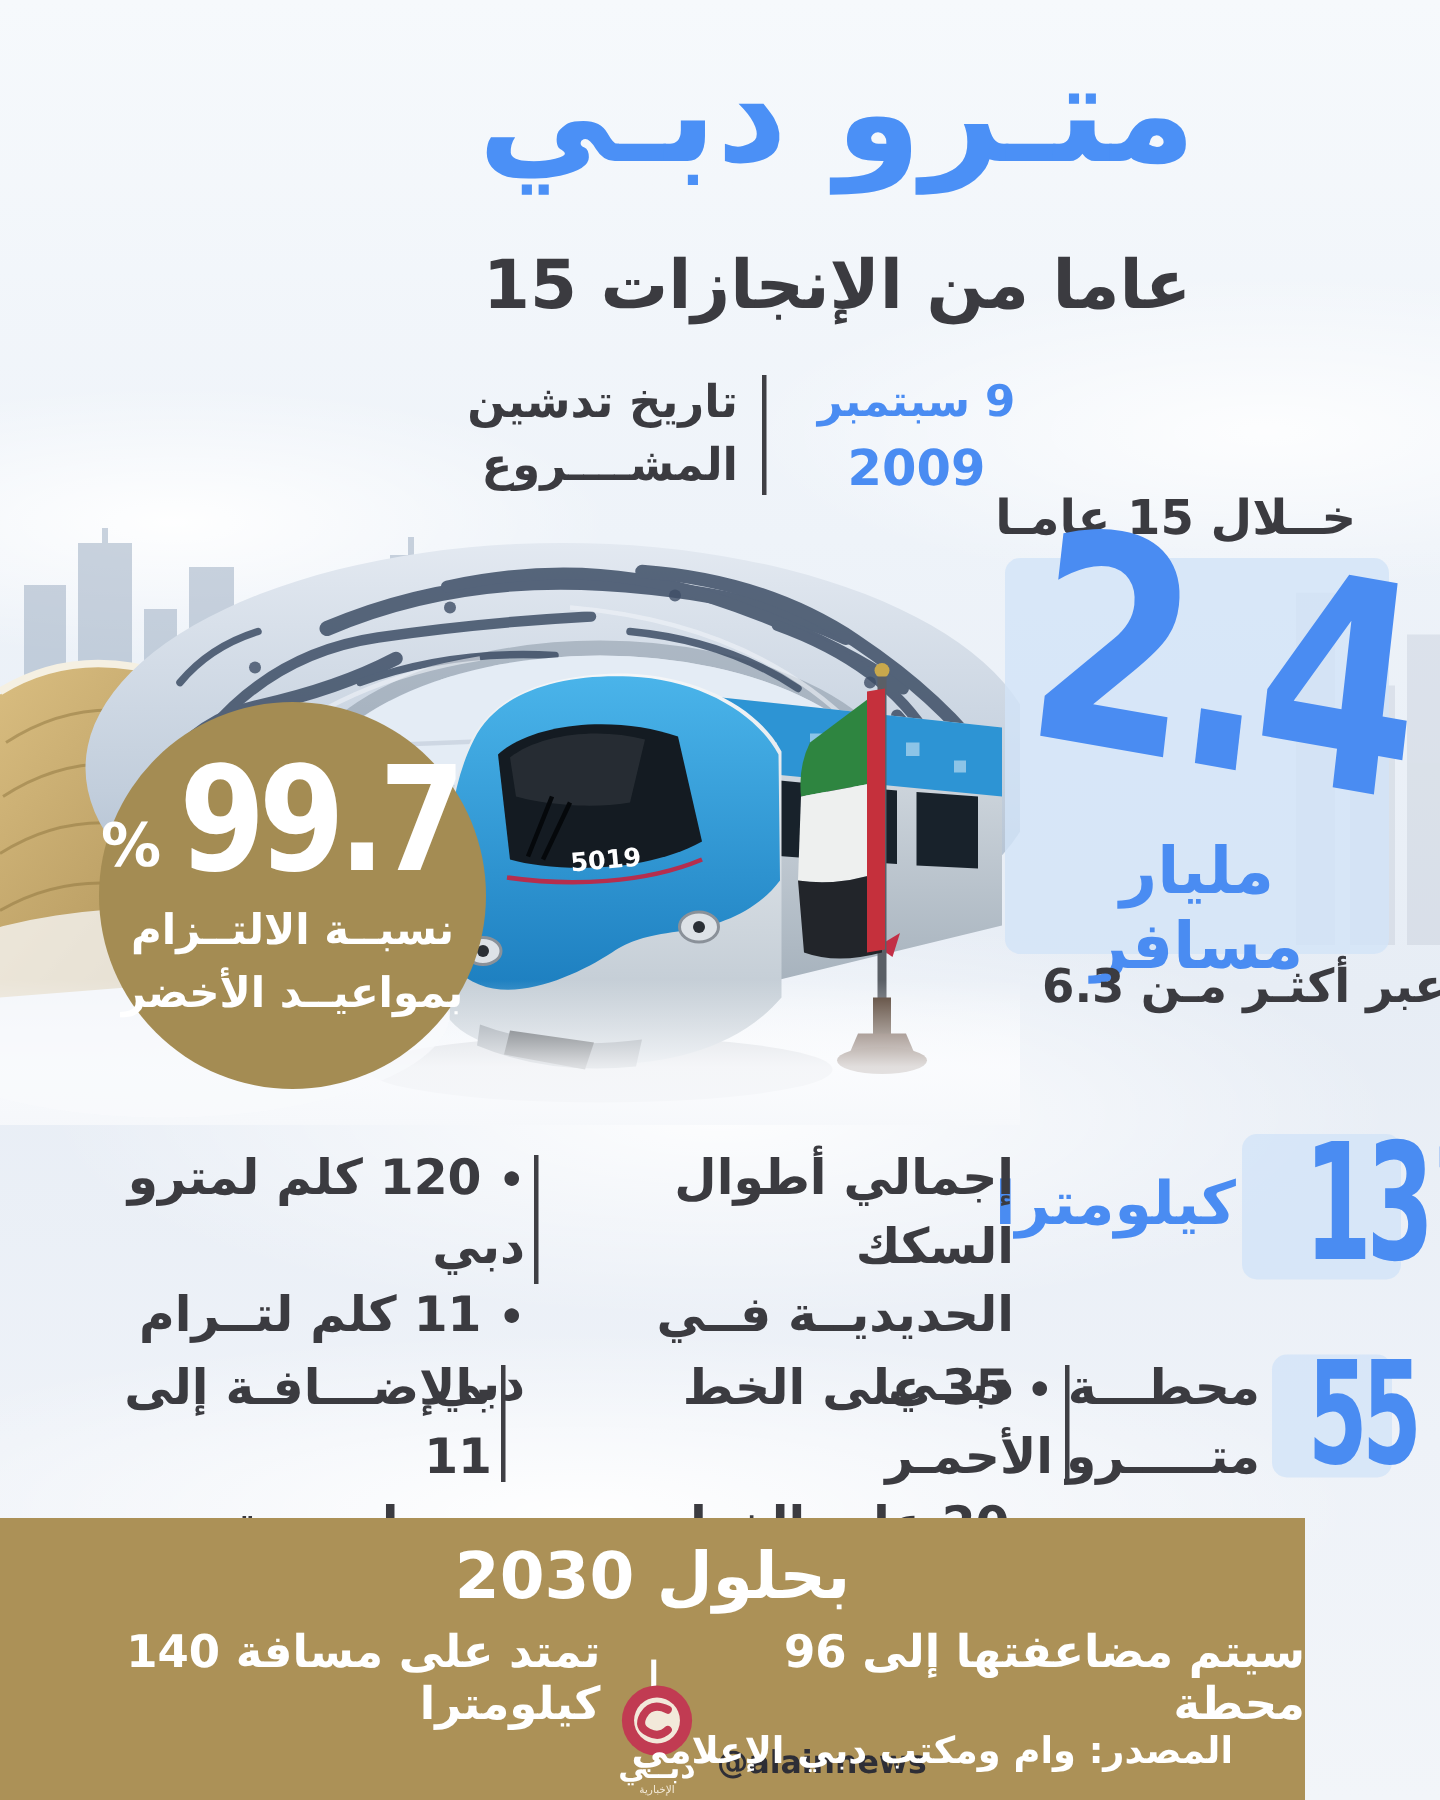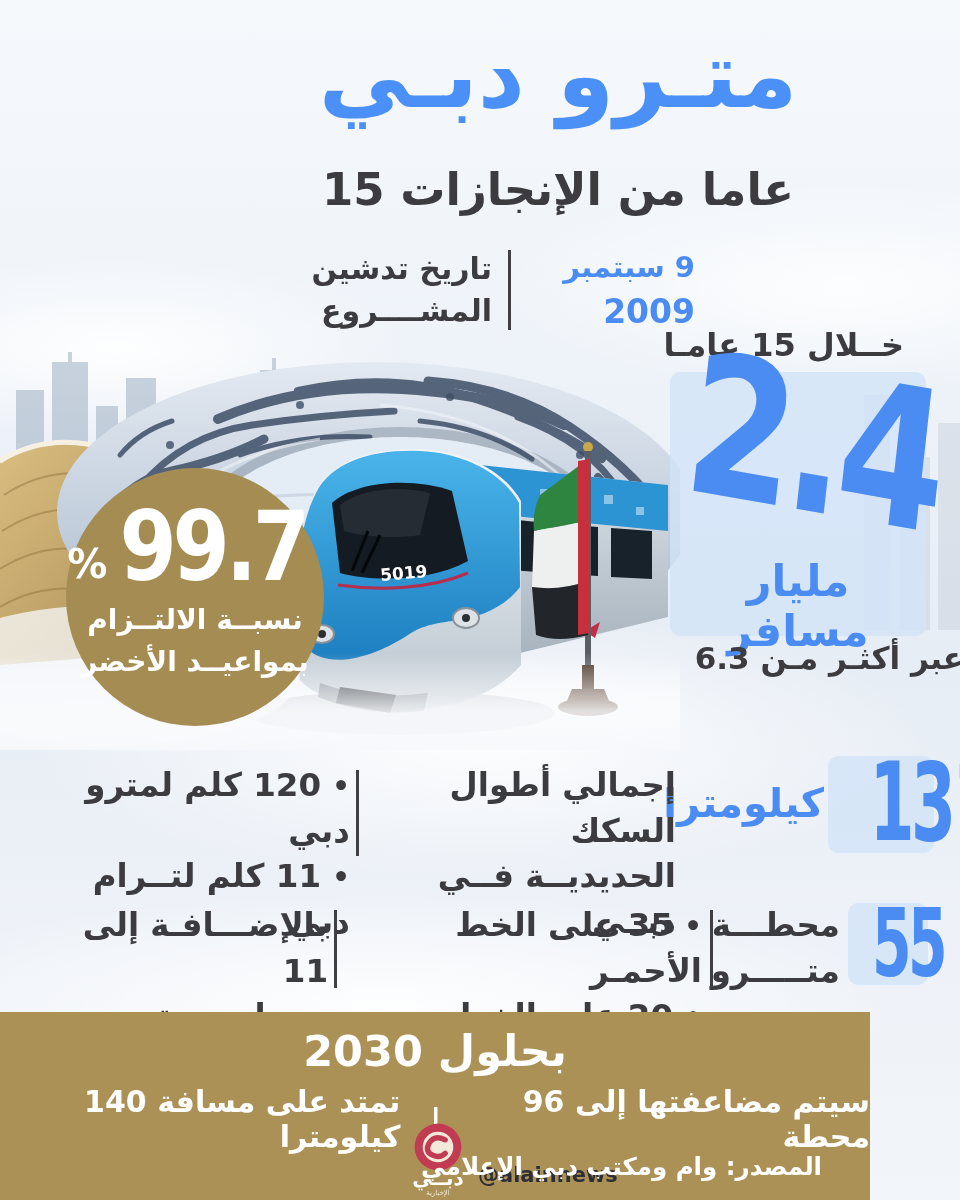--- a/index.html
+++ b/index.html
@@ -11,21 +11,21 @@
     background:
       radial-gradient(ellipse 420px 130px at 12% 29%, rgba(255,255,255,.95), rgba(255,255,255,0) 70%),
       radial-gradient(ellipse 500px 150px at 88% 24%, rgba(255,255,255,.85), rgba(255,255,255,0) 70%),
       radial-gradient(ellipse 600px 180px at 50% 62%, rgba(255,255,255,.9), rgba(255,255,255,0) 75%),
       radial-gradient(ellipse 700px 160px at 40% 84%, rgba(255,255,255,.95), rgba(255,255,255,0) 75%);}
   .title{left:150px;right:10px;top:22px;text-align:center;color:#4b90f6;
     font-size:92px;font-weight:bold;letter-spacing:-2px;}
   .subtitle{left:150px;right:10px;top:163px;text-align:center;color:#3b3b40;
     font-size:45px;font-weight:bold;}
   .launch{left:305px;top:248px;width:390px;display:flex;direction:rtl;align-items:center;gap:16px;}
-  .launch-date{width:168px;text-align:right;color:#4a8cf2;font-weight:bold;}
+  .launch-date{width:168px;text-align:center;color:#4a8cf2;font-weight:bold;}
   .launch-date .l1{font-size:29px;}
   .launch-date .l2{font-size:33px;margin-top:8px;}
   .vline{width:3px;background:#3f3f44;}
   .launch-label{text-align:right;color:#3b3b40;font-weight:bold;font-size:30px;line-height:1.4;}
   .during{right:72px;top:326px;color:#3b3b40;font-size:32px;font-weight:bold;direction:rtl;}
   .bluebox{background:rgba(210,228,247,.8);border-radius:10px;}
   .box-riders{right:50px;top:372px;width:256px;height:264px;}
   .riders-num{right:40px;top:346px;width:280px;text-align:center;color:#4a8cf2;
     font-size:195px;font-weight:bold;line-height:1;letter-spacing:-10px;}
   .riders-num .squeeze{display:inline-block;transform:scaleX(.8) rotate(8deg);}

